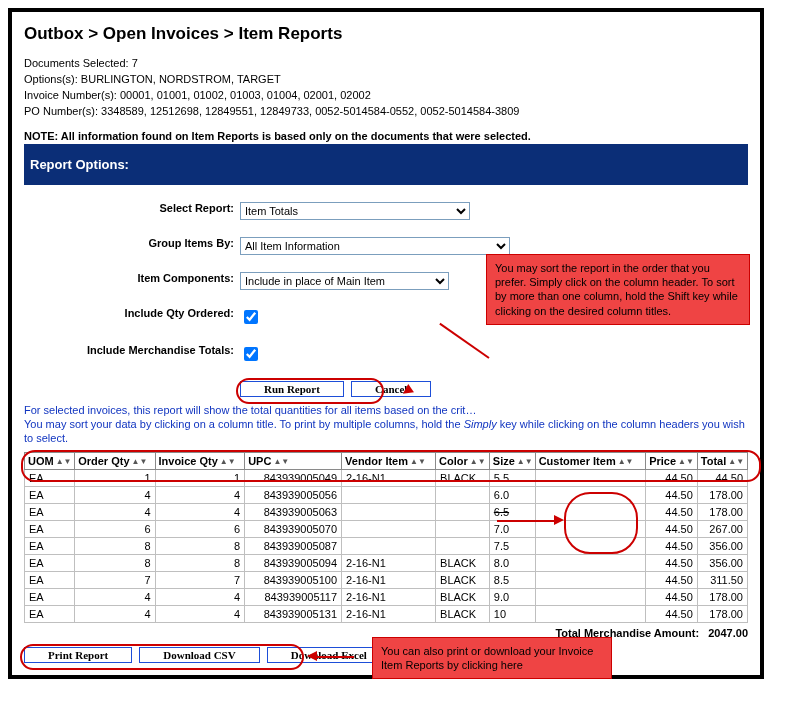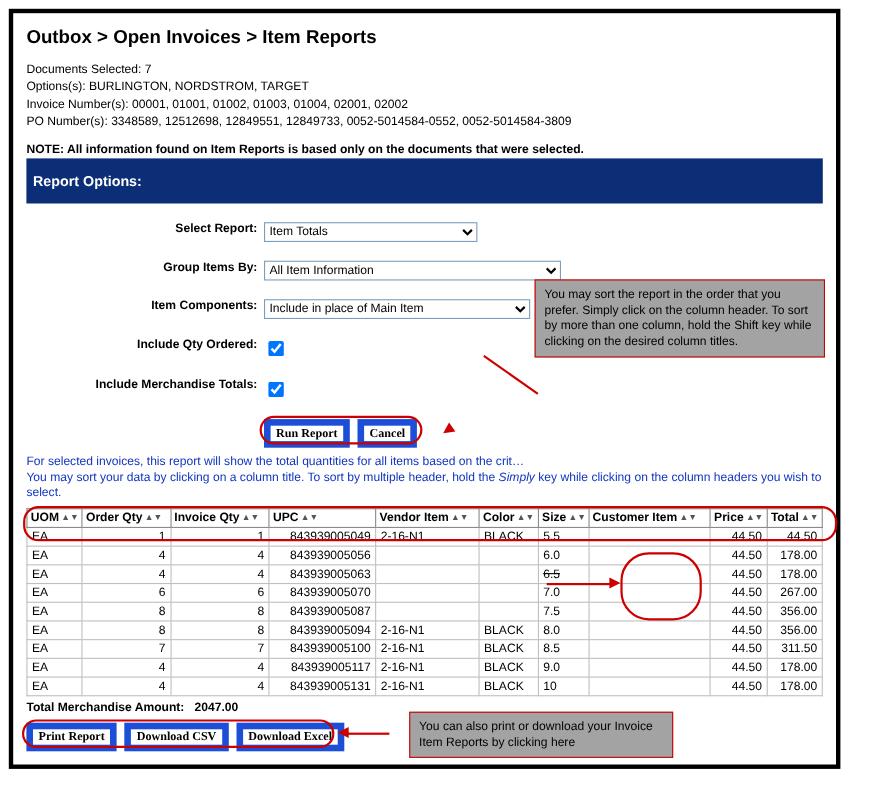--- a/index.html
+++ b/index.html
@@ -6,34 +6,34 @@
 .frame{border:4px solid #000;margin:8px;padding:12px;width:756px;box-sizing:border-box}
 .breadcrumb{font-size:17px;font-weight:bold;font-family:Verdana,Arial;margin-bottom:12px}
 .meta{font-size:11px;font-weight:normal;line-height:1.45}
 .note{font-size:11px;font-weight:bold;margin-top:10px}
 .blue-bar{background:#0b2e77;color:#fff;font-size:13px;font-weight:bold;padding:13px 6px;margin-top:2px}
 .options{margin:10px 0 6px 0}
 .opt-row{display:flex;margin:17px 0}
 .opt-label{width:210px;text-align:right;font-weight:bold;font-size:11px;padding-right:6px}
 select{font-size:11px;border:1px solid #7b9ebd;height:18px;background:#fff}
 input[type=checkbox]{width:14px;height:14px}
-.btn{font-family:Verdana;font-size:11px;font-weight:bold;background:#fff;border:6px solid #1d4ed8;padding:1px 5px;cursor:pointer;margin-right:4px}
+.btn{font-family:Verdana;font-size:11px;font-weight:bold;background:#fff;border:1px solid #1d4ed8;padding:1px 23px;cursor:pointer;margin-right:4px}
 .btn-row{margin-left:216px;margin-top:6px;position:relative}
 .help-text{color:#1135c0;font-size:11px;line-height:1.3;margin-top:6px}
 .help-text i{font-style:italic}
 .table-wrap{position:relative;margin-top:6px}
 table.report{border-collapse:collapse;width:100%;font-size:11px}
 table.report th{background:#fff;border:1px solid #8a8a8a;padding:2px 3px;font-weight:bold;text-align:left;white-space:nowrap;cursor:pointer}
 table.report td{border:1px solid #bfbfbf;padding:2px 4px;white-space:nowrap}
 .sort-icon{display:inline-block;width:8px;font-size:8px;color:#555;margin-left:2px;vertical-align:middle}
 .cell-center{text-align:left}
 .cell-right{text-align:right}
-.total-line{text-align:left;font-size:11px;font-weight:bold;margin-top:4px}
+.total-line{text-align:right;font-size:11px;font-weight:bold;margin-top:4px}
 .footer-btns{margin-top:8px;position:relative}
-.callout{position:absolute;background:#a3a3a3;border:1.5px solid #c00;padding:6px 8px;font-size:11px;line-height:1.3;z-index:5;box-sizing:border-box}
+.callout{position:absolute;background:#ef4444;border:1.5px solid #c00;padding:6px 8px;font-size:11px;line-height:1.3;z-index:5;box-sizing:border-box}
 .red-oval{position:absolute;border:2.5px solid #c00;border-radius:20px;pointer-events:none;z-index:4}
 .arrow-line{position:absolute;height:2px;background:#c00;z-index:4}
 .arrow-head{position:absolute;width:0;height:0;border-top:5px solid transparent;border-bottom:5px solid transparent;z-index:4}
 .strikethrough{text-decoration:line-through}
 </style>
 </head>
 <body>
 
 <div class="frame">
 
@@ -45,29 +45,29 @@
     <div><span>Invoice Number(s):</span> <span>00001, 01001, 01002, 01003, 01004, 02001, 02002</span></div>
     <div><span>PO Number(s):</span> <span>3348589, 12512698, 12849551, 12849733, 0052-5014584-0552, 0052-5014584-3809</span></div>
   </div>
 
   <div class="note">NOTE: All information found on Item Reports is based only on the documents that were selected.</div>
   <div class="blue-bar">Report Options:</div>
 
   <div class="options" style="position:relative">
     <div class="opt-row">
       <div class="opt-label">Select Report:</div>
-      <select style="width:194px"><option>Item Totals</option></select>
+      <select style="width:230px"><option>Item Totals</option></select>
     </div>
     <div class="opt-row">
       <div class="opt-label">Group Items By:</div>
       <select style="width:270px"><option>All Item Information</option></select>
     </div>
     <div class="opt-row">
       <div class="opt-label">Item Components:</div>
-      <select style="width:242px"><option>Include in place of Main Item</option></select>
+      <select style="width:209px"><option>Include in place of Main Item</option></select>
     </div>
     <div class="opt-row">
       <div class="opt-label">Include Qty Ordered:</div>
       <input type="checkbox" checked="" style="">
     </div>
     <div class="opt-row">
       <div class="opt-label">Include Merchandise Totals:</div>
       <input type="checkbox" checked="" style="">
     </div>
     <div class="btn-row">
@@ -76,21 +76,21 @@
       <button class="btn">Cancel</button>
     </div>
 
     <div class="callout" style="left:462px;top:52px;width:264px">You may sort the report in the order that you prefer. Simply click on the column header. To sort by more than one column, hold the Shift key while clicking on the desired column titles.</div>
     <div class="arrow-line" style="left:405px;top:155px;width:60px;transform:rotate(35deg);transform-origin:right center"></div>
     <div class="arrow-head" style="left:378px;top:184px;border-right:10px solid #c00;transform:rotate(-35deg)"></div>
   </div>
 
   <div class="help-text">
     <div>For selected invoices, this report will show the total quantities for all items based on the crit…</div>
-    <div><span>You may sort your data by clicking on a column title. To sort by multiple header, hold the </span><i>Simply</i><span> key while clicking on the column headers you wish to select.</span></div>
+    <div><span>You may sort your data by clicking on a column title. To print by multiple columns, hold the </span><i>Simply</i><span> key while clicking on the column headers you wish to select.</span></div>
   </div>
 
   <div class="table-wrap">
     <span class="red-oval" style="left:-3px;top:-2px;width:736px;height:28px;border-radius:14px"></span>
     <table class="report">
       <thead>
         <tr id="hdr-row">
             <th>UOM<span class="sort-icon">▲▼</span></th>
             <th>Order Qty<span class="sort-icon">▲▼</span></th>
             <th>Invoice Qty<span class="sort-icon">▲▼</span></th>

